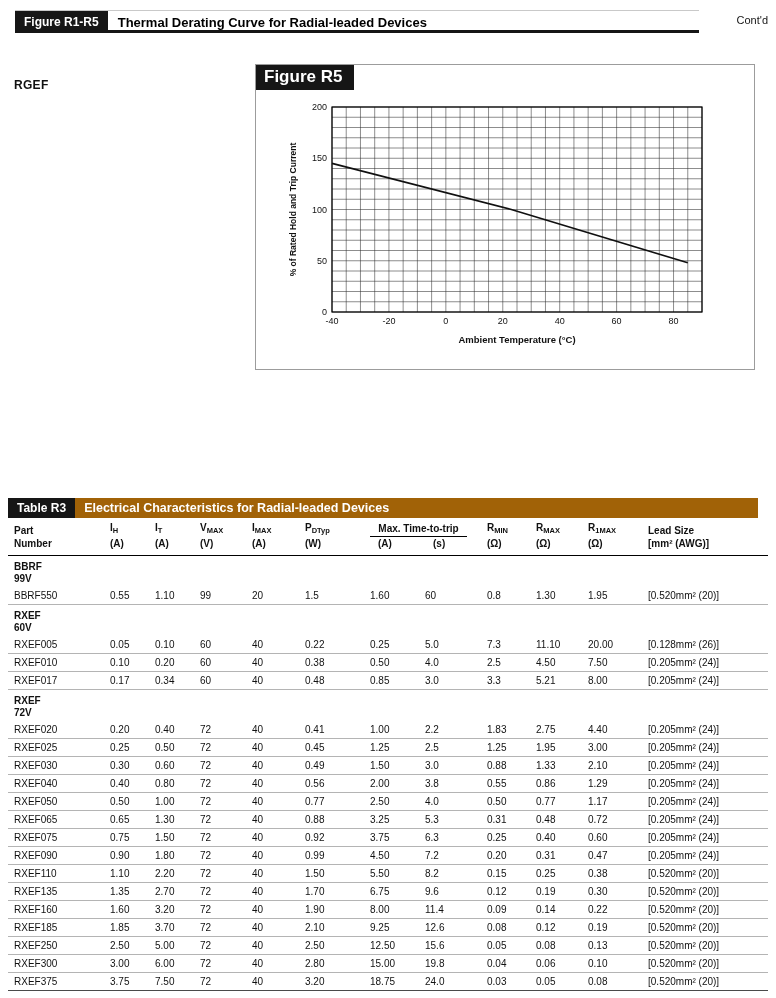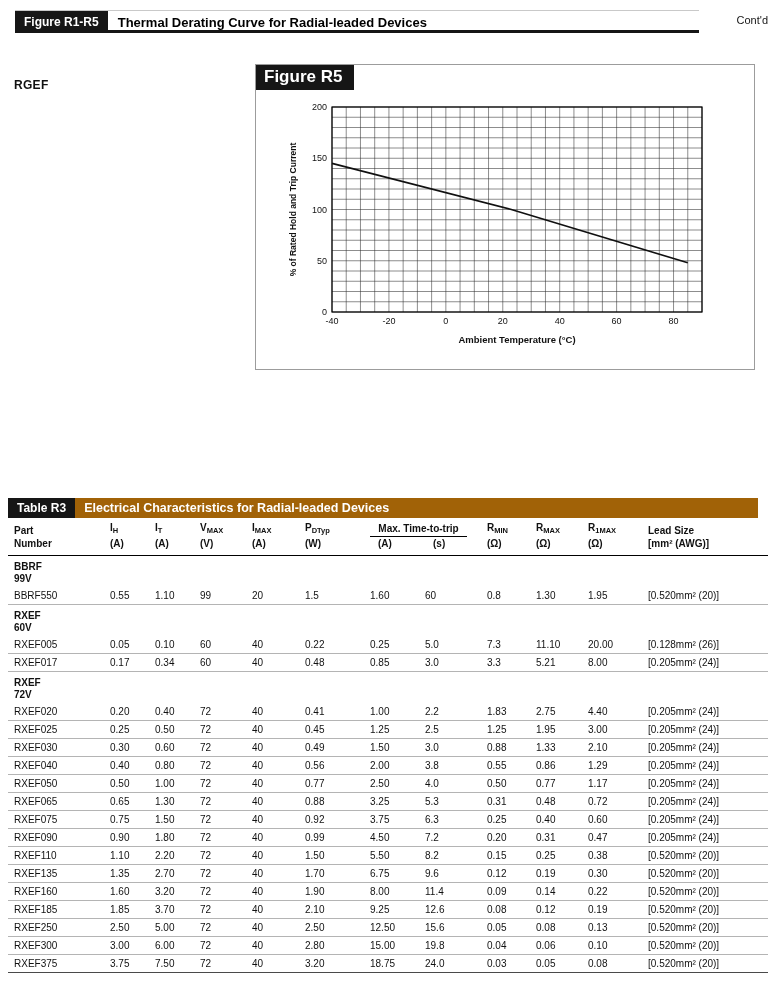--- a/index.html
+++ b/index.html
@@ -209,20 +209,34 @@
           <td>40</td>
           <td>0.22</td>
           <td>0.25</td>
           <td>5.0</td>
           <td>7.3</td>
           <td>11.10</td>
           <td>20.00</td>
           <td>[0.128mm² (26)]</td>
         </tr>
         <tr class="data">
+          <td>RXEF010</td>
+          <td>0.10</td>
+          <td>0.20</td>
+          <td>60</td>
+          <td>40</td>
+          <td>0.38</td>
+          <td>0.50</td>
+          <td>4.0</td>
+          <td>2.5</td>
+          <td>4.50</td>
+          <td>7.50</td>
+          <td>[0.205mm² (24)]</td>
+        </tr>
+        <tr class="data">
           <td>RXEF017</td>
           <td>0.17</td>
           <td>0.34</td>
           <td>60</td>
           <td>40</td>
           <td>0.48</td>
           <td>0.85</td>
           <td>3.0</td>
           <td>3.3</td>
           <td>5.21</td>

